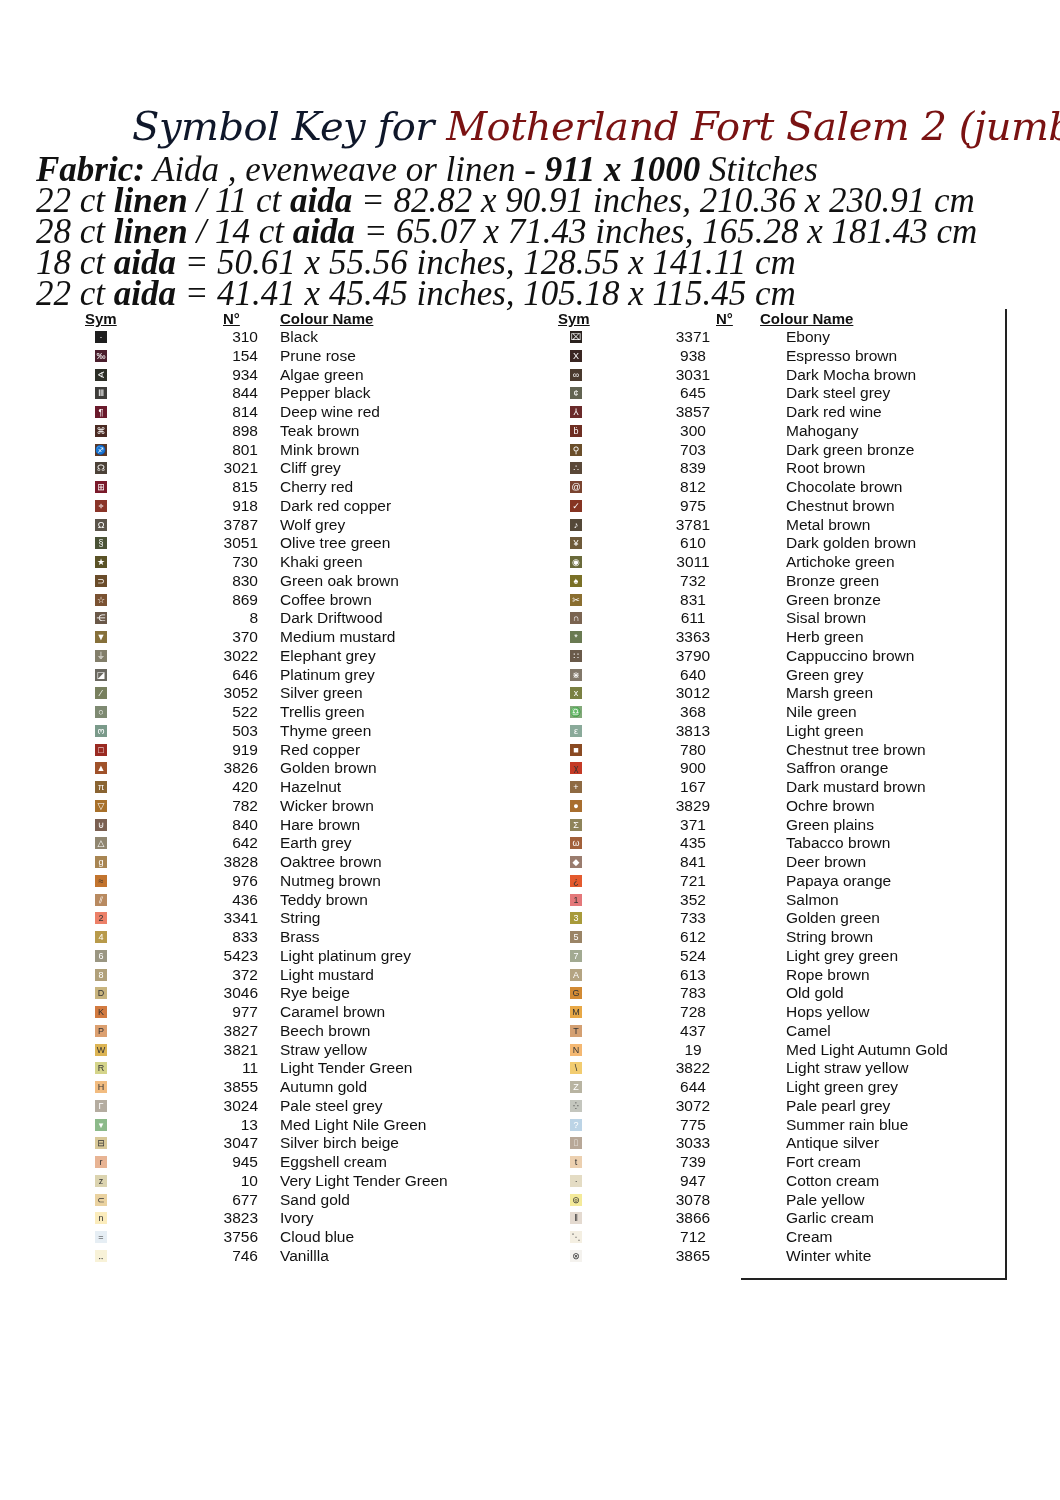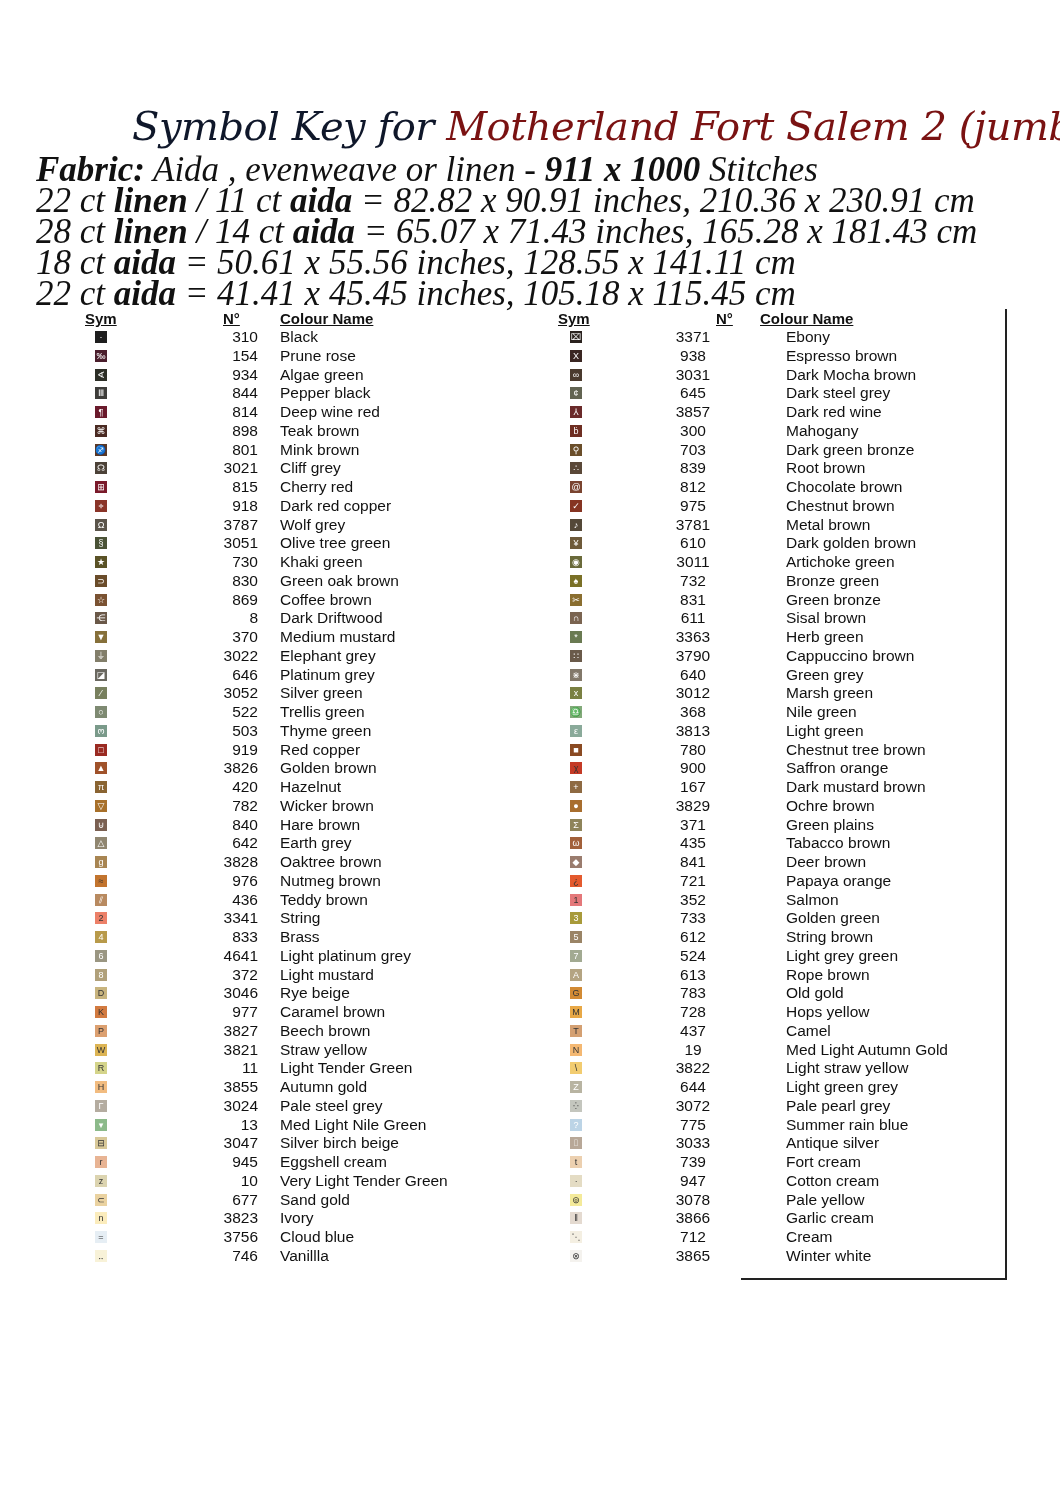--- a/index.html
+++ b/index.html
@@ -218,21 +218,21 @@
         <span class="num">3341</span>
         <span class="name">String</span>
       </div>
       <div class="row">
         <span class="sw" style="background: rgb(184, 154, 74); color: rgb(255, 255, 255);">4</span>
         <span class="num">833</span>
         <span class="name">Brass</span>
       </div>
       <div class="row">
         <span class="sw" style="background: rgb(154, 150, 130); color: rgb(255, 255, 255);">6</span>
-        <span class="num">4641</span>
+        <span class="num">5423</span>
         <span class="name">Light platinum grey</span>
       </div>
       <div class="row">
         <span class="sw" style="background: rgb(176, 160, 122); color: rgb(255, 255, 255);">8</span>
         <span class="num">372</span>
         <span class="name">Light mustard</span>
       </div>
       <div class="row">
         <span class="sw" style="background: rgb(200, 180, 126); color: rgb(51, 51, 51);">D</span>
         <span class="num">3046</span>

